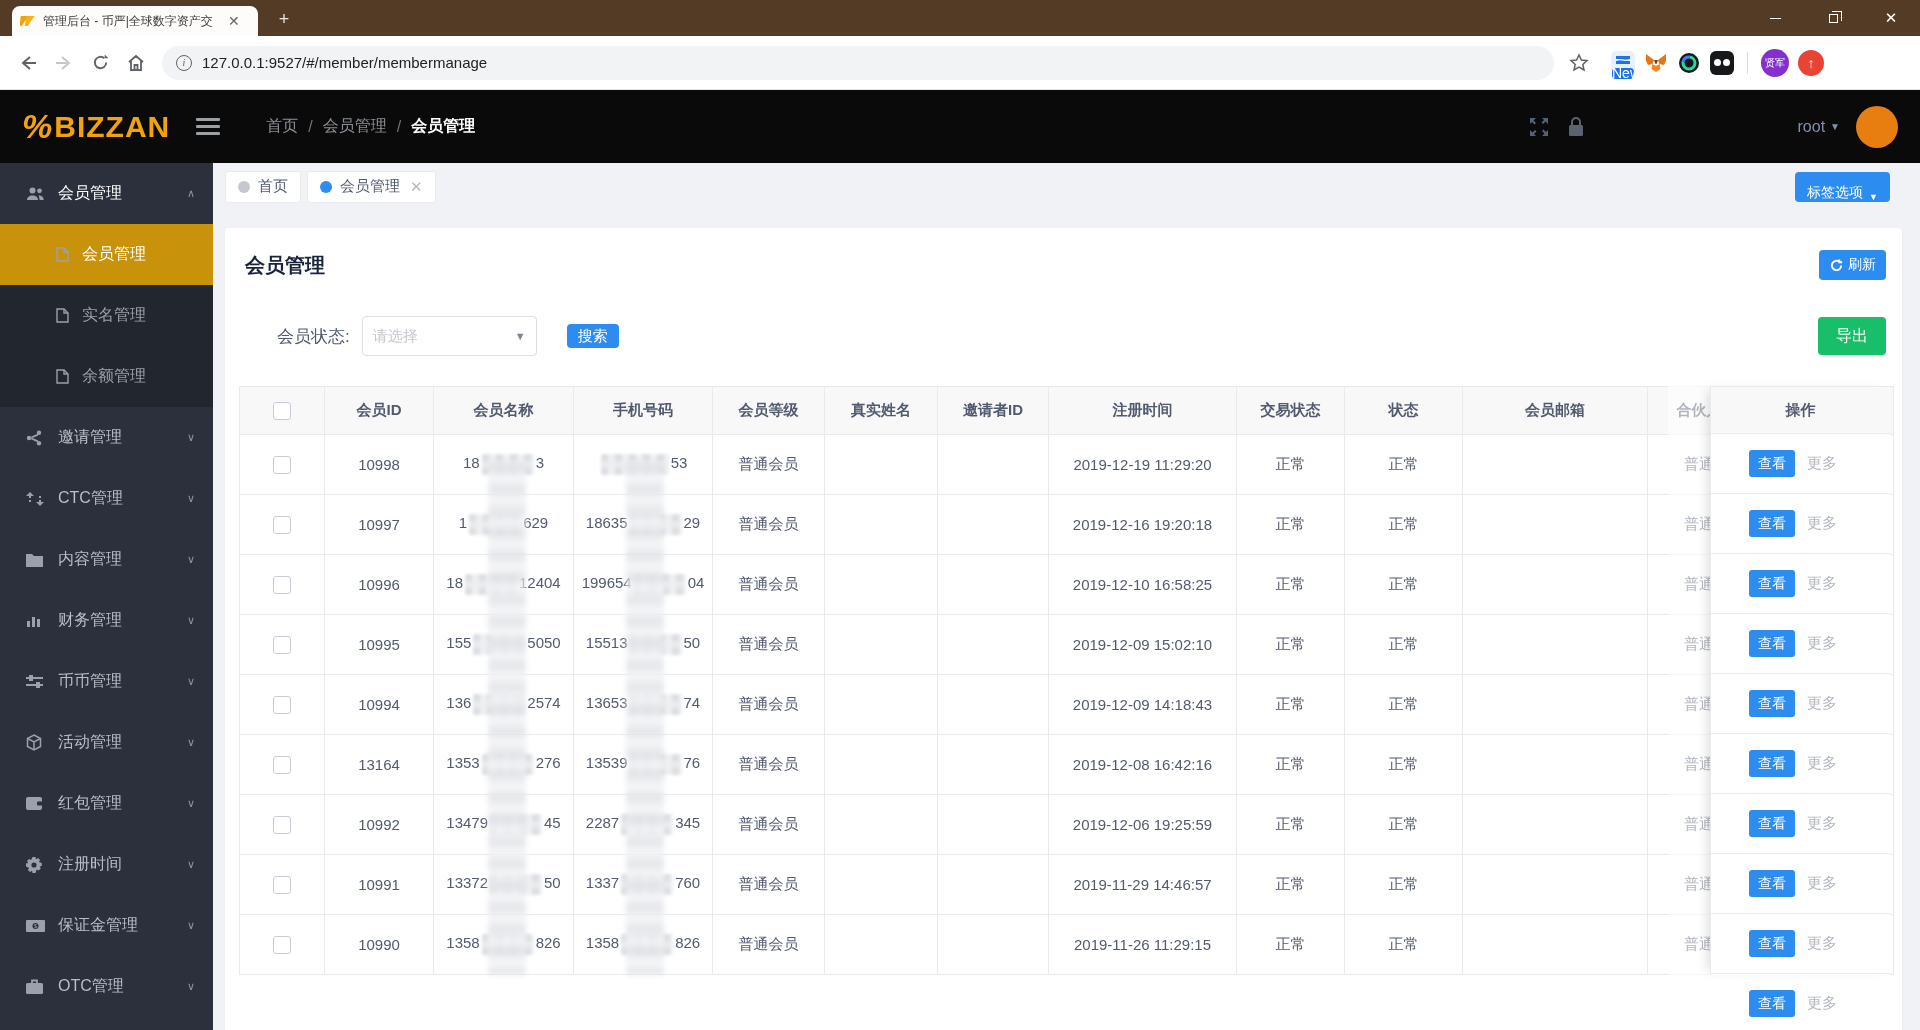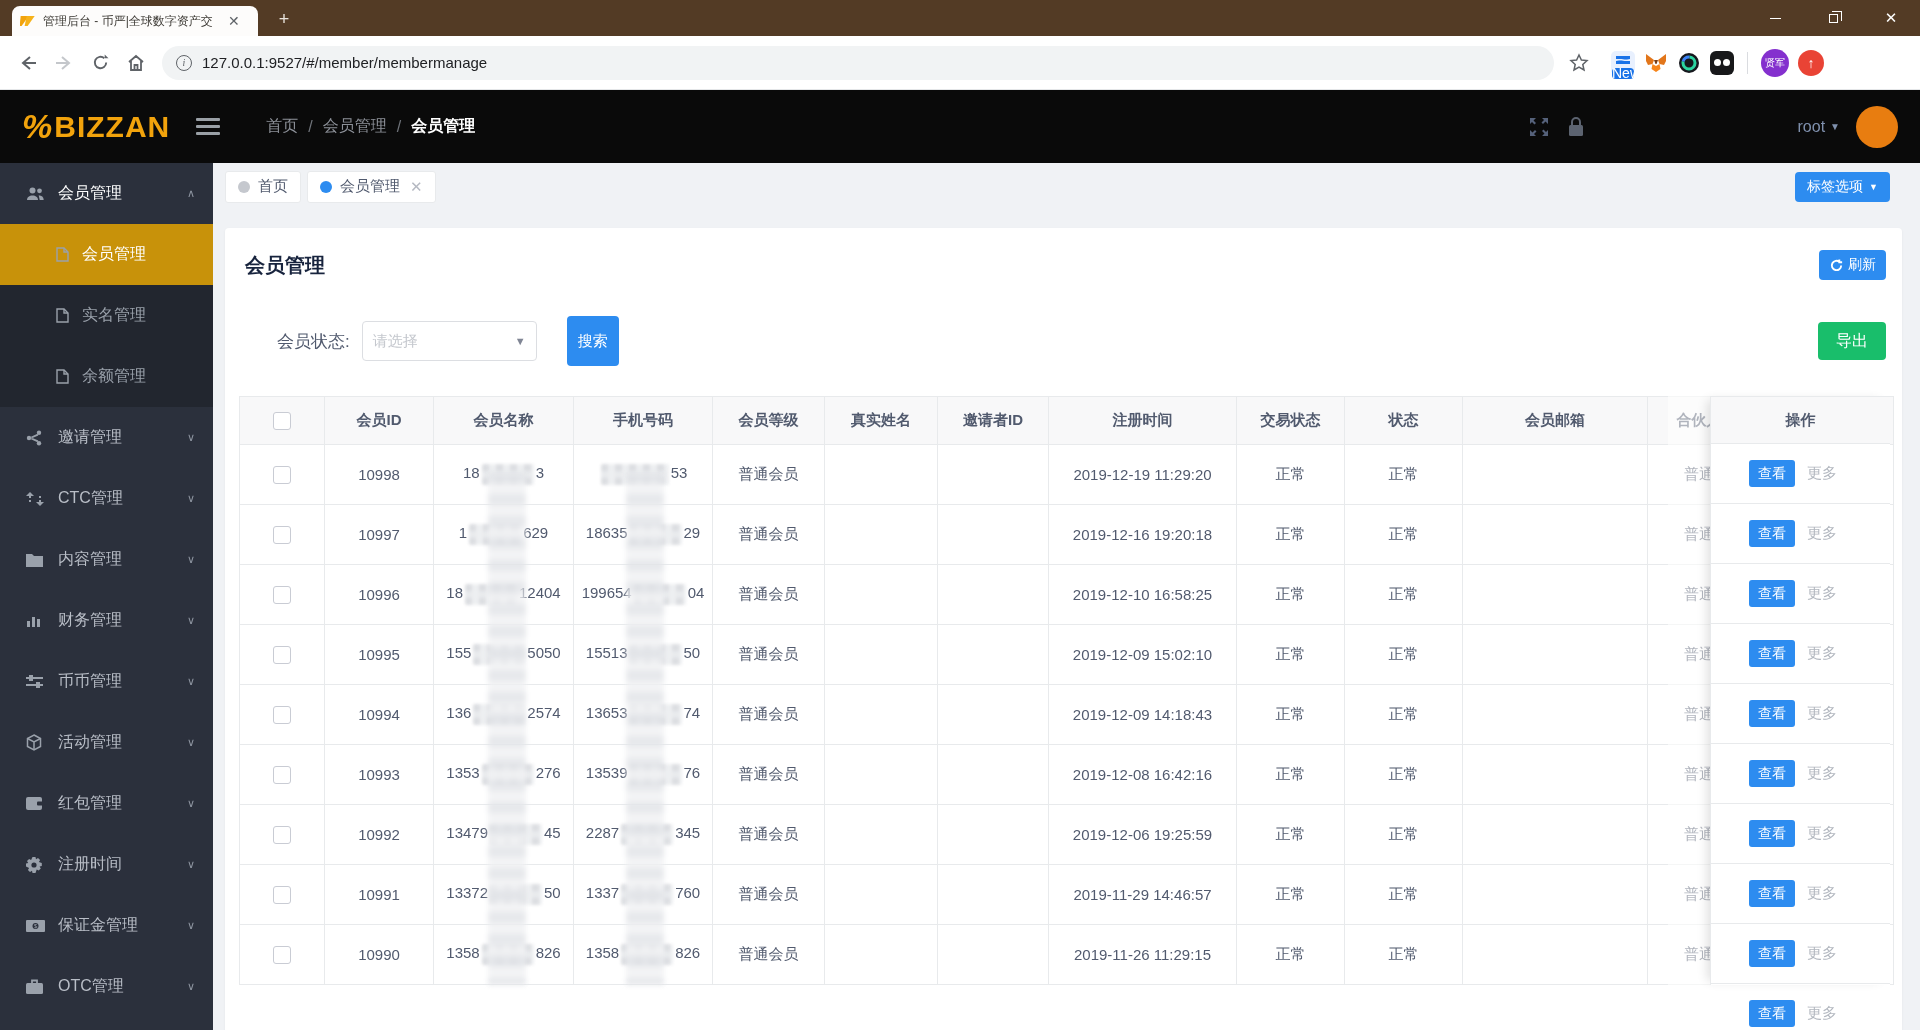--- a/index.html
+++ b/index.html
@@ -76,42 +76,42 @@
   .sub-item.active { background:#c8920a; color:#ffffff; }
 
   .main { flex:1; min-width:0; display:flex; flex-direction:column; }
   .tabbar { height:47px; display:flex; align-items:center; padding:0 30px 0 12px; }
   .tchip { height:32px; background:#fff; border:1px solid #e8eaec; border-radius:3px; display:flex;
     align-items:center; gap:8px; padding:0 12px; margin-right:6px; font-size:15px; color:#515a6e; cursor:pointer; }
   .tdot { width:12px; height:12px; border-radius:50%; background:#c5c8ce; }
   .tchip.active .tdot { background:#2d8cf0; }
   .tchip-close { color:#b5b9c2; font-size:15px; margin-left:2px; }
   .tag-opts { margin-left:auto; background:#2d8cf0; color:#fff; border:none; border-radius:4px;
-    height:30px; padding:0 12px; font-size:14px; display:flex; align-items:center; gap:6px; cursor:pointer; }
+    height:30px; padding:0 12px; font-size:14px; display:flex; align-items:flex-end; gap:6px; cursor:pointer; }
   .tag-opts .caret { font-size:9px; }
 
   .content { flex:1; overflow:hidden; }
   .card { background:#fff; margin:18px 18px 0 12px; border-radius:4px; box-shadow:0 1px 3px rgba(0,0,0,.05);
     height:900px; position:relative; }
   .card-head { display:flex; align-items:center; padding:22px 16px 0 20px; }
   .page-title { font-size:20px; font-weight:bold; color:#17233d; }
   .refresh-btn { margin-left:auto; background:#2d8cf0; color:#fff; border:none; border-radius:4px;
     height:30px; padding:0 10px; font-size:14px; display:flex; align-items:center; gap:4px; cursor:pointer; }
 
   .search-row { display:flex; align-items:center; margin:36px 16px 0 22px; }
   .search-input { width:370px; height:40px; border:1px solid #dcdee2; border-radius:4px; padding:0 12px;
     font-size:15px; color:#515a6e; outline:none; }
   .search-input::placeholder { color:#c5c8ce; }
   .status-label { margin-left:30px; font-size:17px; color:#515a6e; }
   .select-box { width:175px; height:40px; border:1px solid #dcdee2; border-radius:4px; margin-left:12px;
     display:flex; align-items:center; padding:0 10px; cursor:pointer; }
   .select-ph { color:#c5c8ce; font-size:15px; flex:1; }
   .select-caret { color:#808695; font-size:11px; }
   .search-btn { margin-left:30px; background:#2d8cf0; color:#fff; border:none; border-radius:4px;
-    height:50px; padding:0 11px; font-size:15px; cursor:pointer; }
+    height:24px; padding:0 11px; font-size:15px; cursor:pointer; }
   .export-btn { margin-left:auto; background:#19be6b; color:#fff; border:none; border-radius:4px;
     height:38px; padding:0 18px; font-size:16px; cursor:pointer; }
 
   
   .table-wrap { position:relative; margin:30px 12px 0 14px; }
   table { border-collapse:collapse; table-layout:fixed; width:100%; }
   th,td { border:1px solid #e8eaec; font-size:15px; color:#515a6e; text-align:center; overflow:hidden; white-space:nowrap; }
   th { background:#f8f8f9; height:48px; font-weight:bold; }
   td { height:60px; background:#fff; }
   .cb { width:18px; height:18px; border:1px solid #c9ccd4; border-radius:3px; background:#fff; display:inline-block; vertical-align:middle; cursor:pointer; }
@@ -555,21 +555,21 @@
                   <td></td>
                   <td>2019-12-09 14:18:43</td>
                   <td>正常</td>
                   <td>正常</td>
                   <td></td>
                   <td>普通</td>
                   <td></td>
                 </tr>
                 <tr>
                   <td><span class="cb"></span></td>
-                  <td>10993</td>
+                  <td>13164</td>
                   <td><span>1353</span><span class="mosaic" style="width: 52px;"></span><span>276</span></td>
                   <td><span>13539</span><span class="mosaic" style="width: 52px;"></span><span>76</span></td>
                   <td>普通会员</td>
                   <td></td>
                   <td></td>
                   <td>2019-12-08 16:42:16</td>
                   <td>正常</td>
                   <td>正常</td>
                   <td></td>
                   <td>普通</td>

